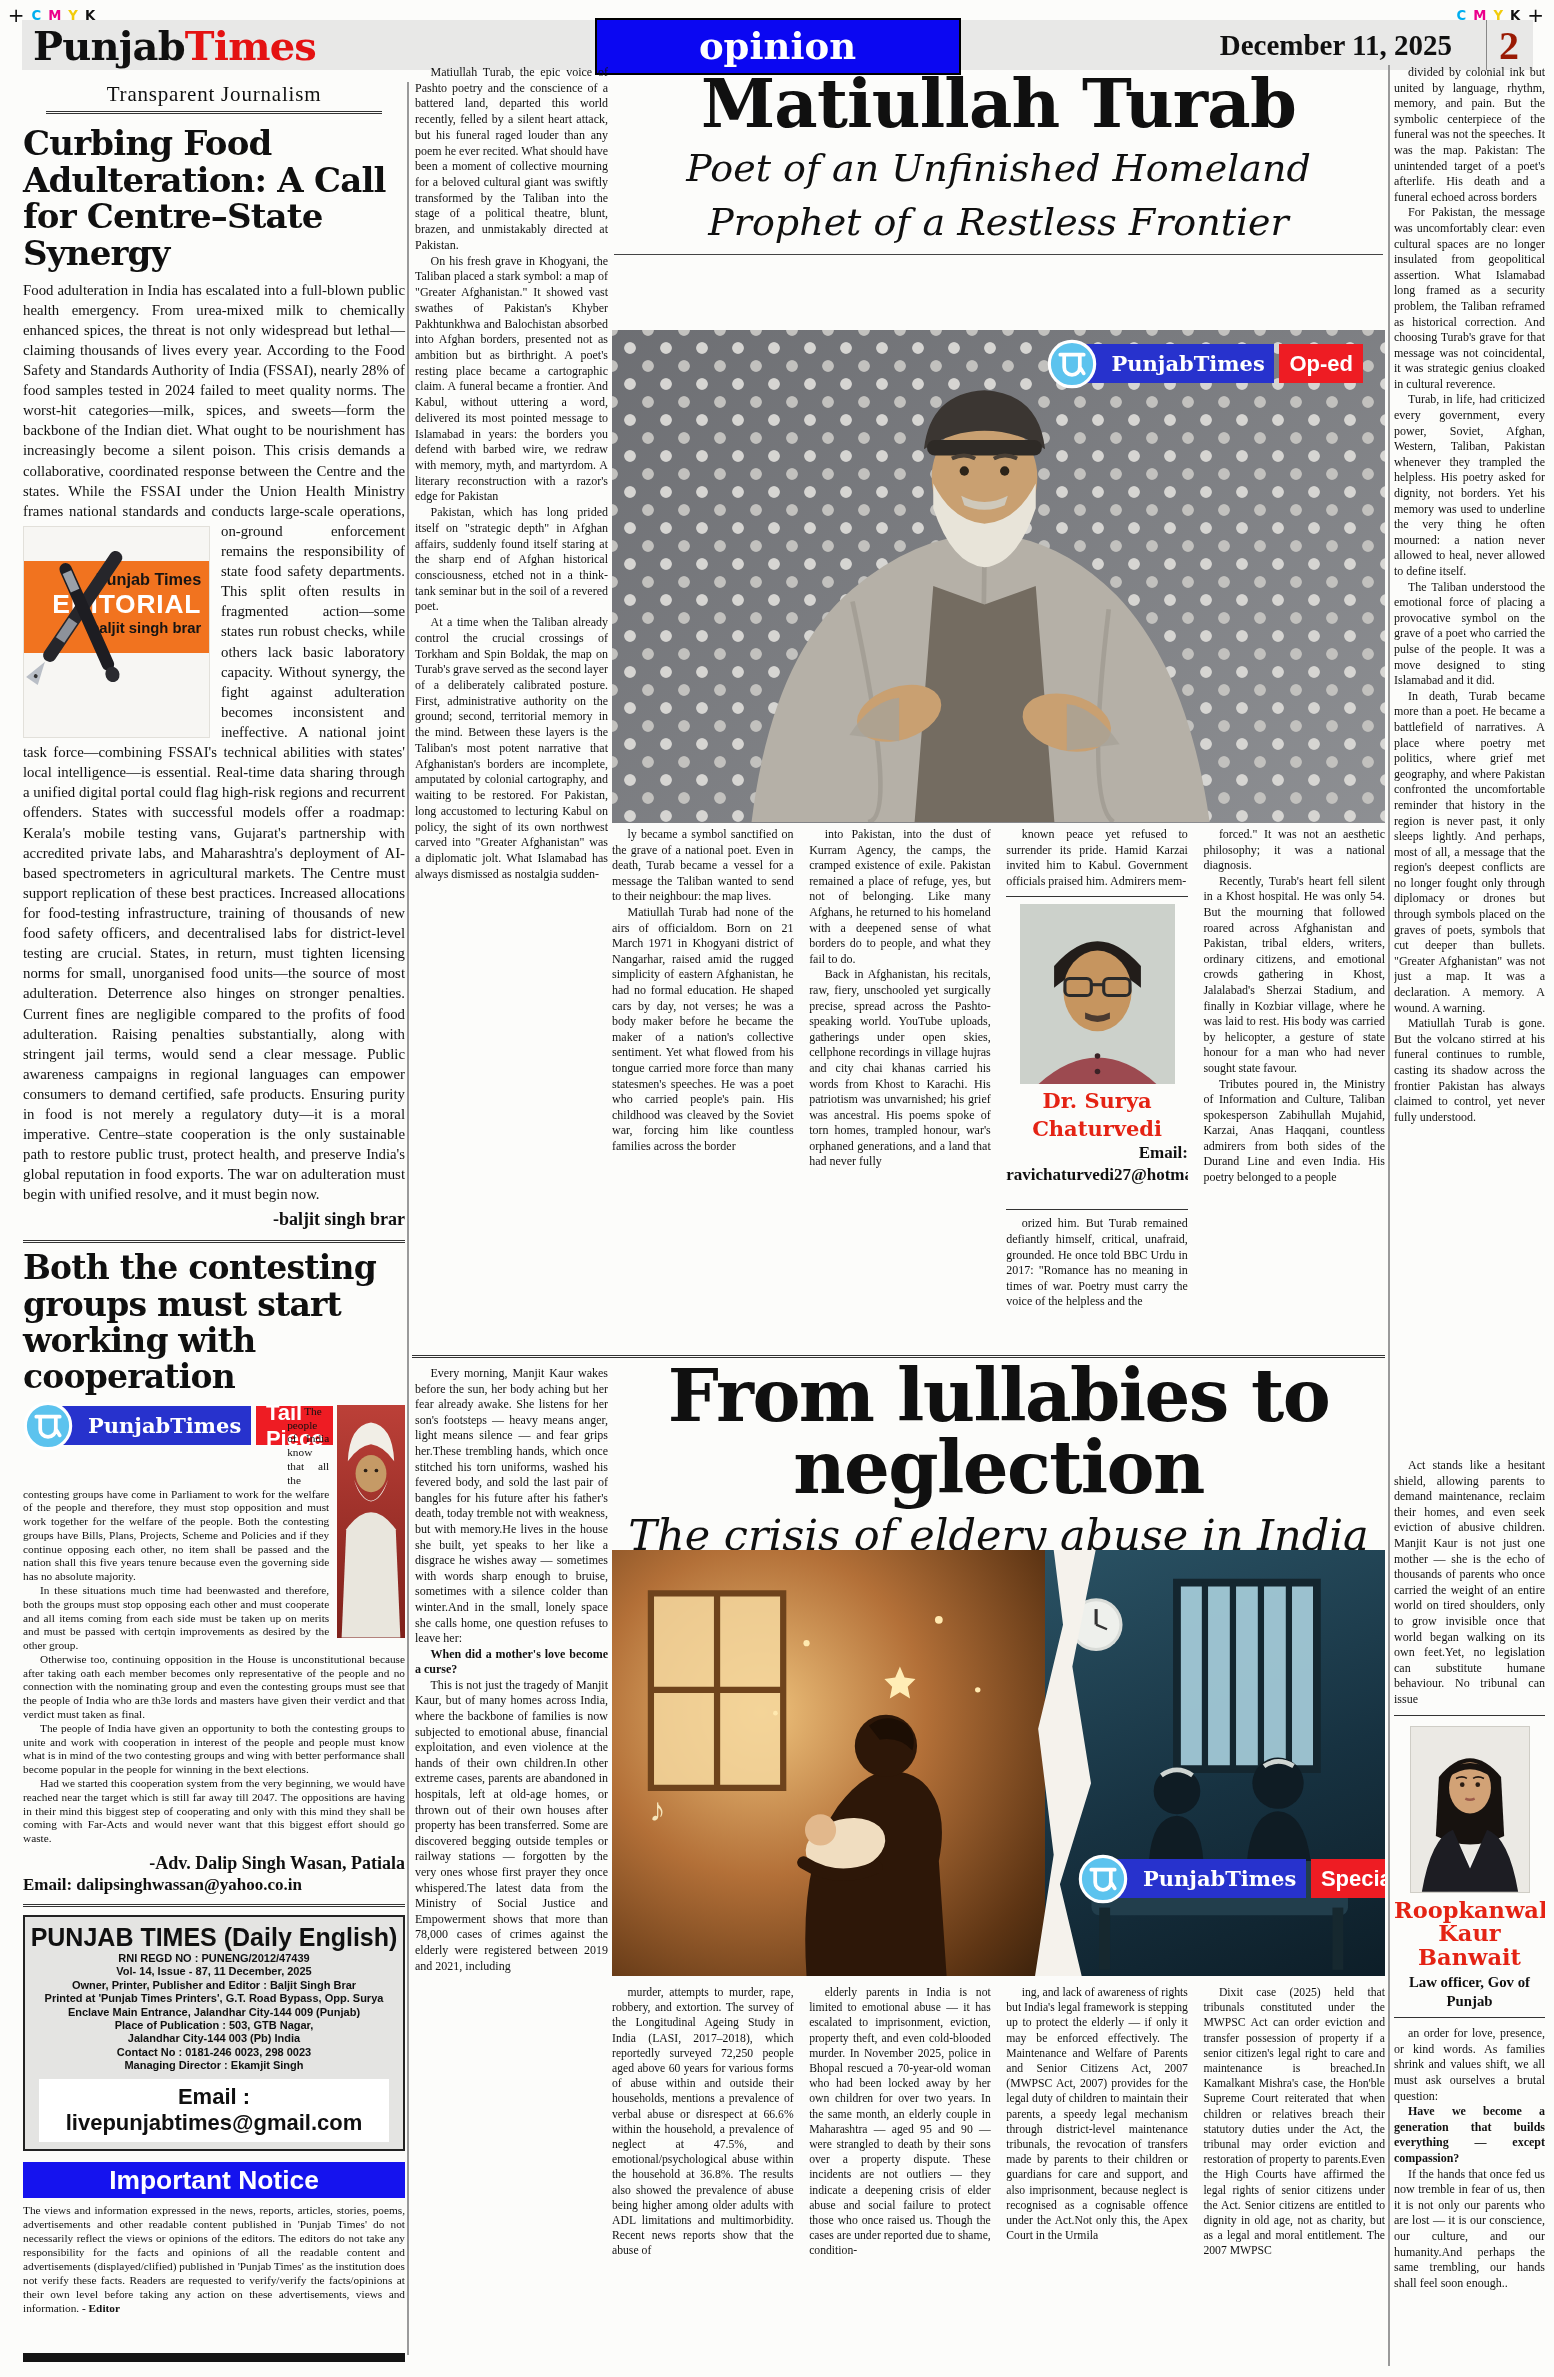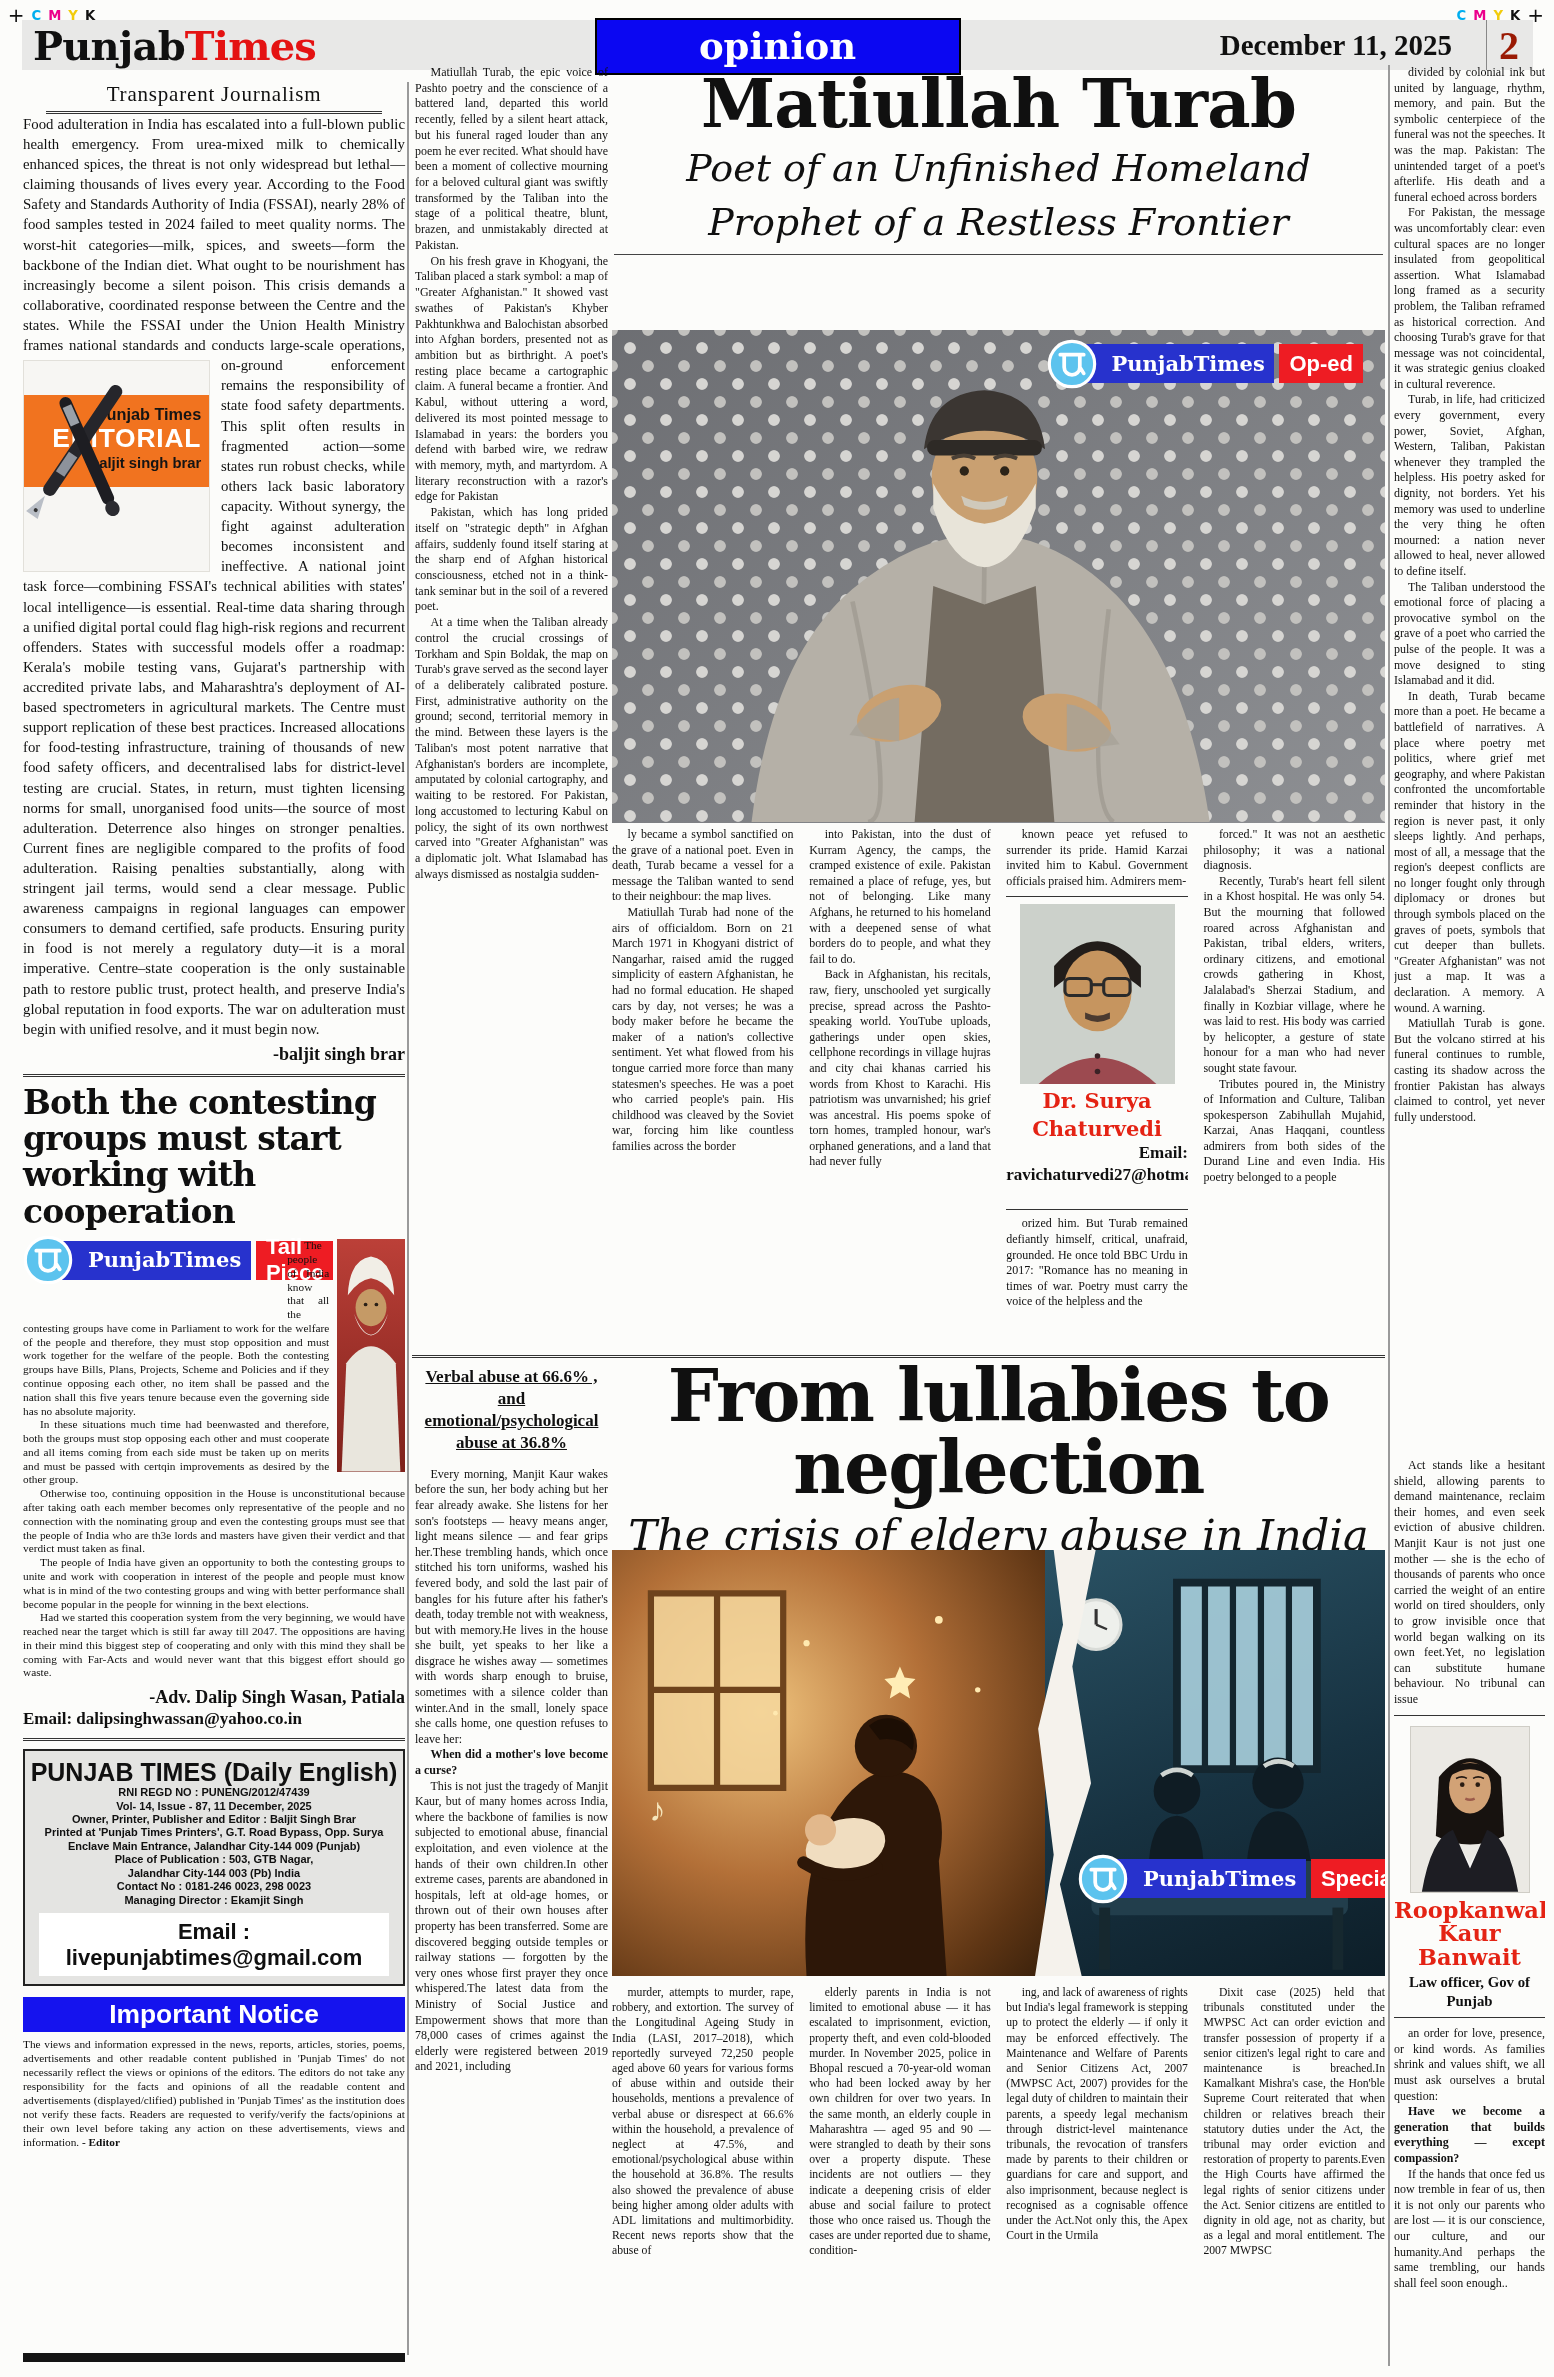--- a/index.html
+++ b/index.html
@@ -128,20 +128,21 @@
     <div class="hpage">2</div>
   </div>
 
   <div class="vr" style="left:407px;top:82px;height:2273px;"></div>
   <div class="vr" style="left:1388px;top:65px;height:2301px;"></div>
 
   <div class="left">
     <div class="tagline">Transparent Journalism</div>
 
     <div>
+      <div class="h1a">Curbing Food Adulteration: A Call for Centre–State Synergy</div>
       <div class="b1">
         <span>Food adulteration in India has escalated into a full-blown public health emergency. From urea-mixed milk to chemically enhanced spices, the threat is not only widespread but lethal—claiming thousands of lives every year. According to the Food Safety and Standards Authority of India (FSSAI), nearly 28% of food samples tested in 2024 failed to meet quality norms. The worst-hit categories—milk, spices, and sweets—form the backbone of the Indian diet. What ought to be nourishment has increasingly become a silent poison. This crisis demands a collaborative, coordinated response between the Centre and the states. While the FSSAI under the Union Health Ministry frames national standards and conducts large-scale operations, on-ground enforcement</span>
         <span class="edb">
           <span class="edband">
             <div class="e1">Punjab Times</div>
             <div class="e2">EDITORIAL</div>
             <div class="e3">baljit singh brar</div>
           </span>
           <span class="pens">
             <svg width="117" height="207" viewBox="0 0 150 266">
@@ -338,21 +339,20 @@
       </div>
       <p class="jp ni">an order for love, presence, or kind words. As families shrink and values shift, we all must ask ourselves a brutal question:</p>
       <p class="rq">Have we become a generation that builds everything — except compassion?</p>
       <p class="jp">If the hands that once fed us now tremble in fear of us, then it is not only our parents who are lost — it is our conscience, our culture, and our humanity.And perhaps the same trembling, our hands shall feel soon enough..</p>
     </div>
   </div>
 
   <div class="eldrule"></div>
 
   <div class="ecolE">
-    <p class="pq">Verbal abuse at 66.6% , and emotional/psychological abuse at 36.8%</p>
     <p class="jp">Every morning, Manjit Kaur wakes before the sun, her body aching but her fear already awake. She listens for her son's footsteps — heavy means anger, light means silence — and fear grips her.These trembling hands, which once stitched his torn uniforms, washed his fevered body, and sold the last pair of bangles for his future after his father's death, today tremble not with weakness, but with memory.He lives in the house she built, yet speaks to her like a disgrace he wishes away — sometimes with words sharp enough to bruise, sometimes with a silence colder than winter.And in the small, lonely space she calls home, one question refuses to leave her:</p>
     <p class="eq">When did a mother's love become a curse?</p>
     <p class="jp">This is not just the tragedy of Manjit Kaur, but of many homes across India, where the backbone of families is now subjected to emotional abuse, financial exploitation, and even violence at the hands of their own children.In other extreme cases, parents are abandoned in hospitals, left at old-age homes, or thrown out of their own houses after property has been transferred. Some are discovered begging outside temples or railway stations — forgotten by the very ones whose first prayer they once whispered.The latest data from the Ministry of Social Justice and Empowerment shows that more than 78,000 cases of crimes against the elderly were registered between 2019 and 2021, including</p>
   </div>
 
   <div class="eldhead">
     <h1 class="eldtitle">From lullabies to neglection</h1>
     <div class="eldsub">The crisis of eldery abuse in India</div>
     <div class="eldrule2"></div>
   </div>

